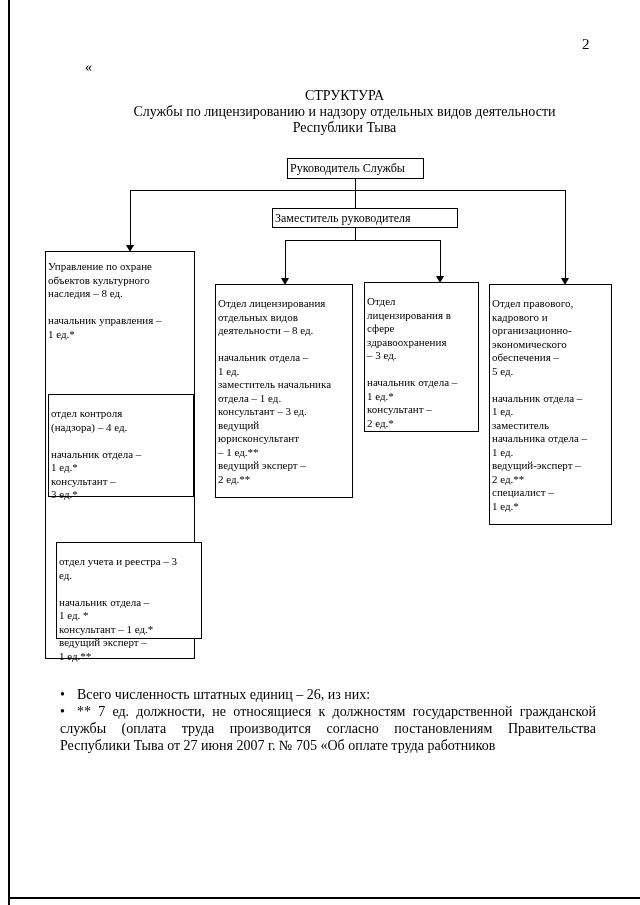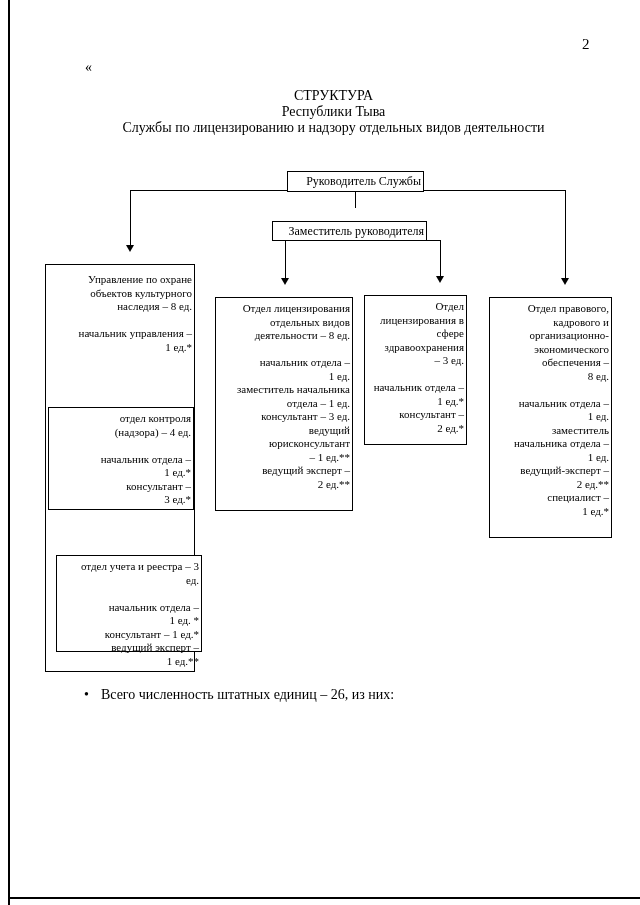--- a/index.html
+++ b/index.html
@@ -19,66 +19,65 @@
   .scan-line-bottom {
     position: absolute; left: 8px; top: 897px; width: 632px; height: 2px; background: #000;
   }
   .page-number {
     position: absolute; left: 582px; top: 36px; font-size: 15px;
   }
   .open-quote {
     position: absolute; left: 85px; top: 60px; font-size: 14px;
   }
   .doc-title {
-    position: absolute; left: 61px; top: 88px; width: 545px;
+    position: absolute; left: 72px; top: 88px; width: 545px;
     text-align: center; font-size: 14px; line-height: 16px;
   }
   .box {
     position: absolute;
     border: 1px solid #000;
     background: #fff;
-    text-align: right;
+    text-align: left;
     white-space: pre-line;
     font-size: 11px;
     line-height: 13.5px;
-    padding: 4px 2px;
+    padding: 12px 2px;
     box-sizing: border-box;
-    margin-top: 13px;
   }
   .box.small-title { font-size: 12px; padding-top: 3px; }
   .hline { position: absolute; height: 1px; background: #000; }
   .vline { position: absolute; width: 1px; background: #000; }
   .arrow-down {
     position: absolute; width: 0; height: 0;
     border-left: 4px solid transparent;
     border-right: 4px solid transparent;
     border-top: 7px solid #000;
   }
   .notes {
     position: absolute; left: 60px; top: 686px; width: 536px;
     font-size: 14px; line-height: 17px;
   }
-  .note { text-align: justify; margin-left: 24px; }
+  .note { text-align: justify; }
   .note .bullet { padding-right: 12px; }
 </style>
 </head>
 <body>
 
 <div class="page">
 
   <div class="scan-line-left"></div>
   <div class="scan-line-bottom"></div>
 
   <div class="page-number">2</div>
   <div class="open-quote">«</div>
 
   <div class="doc-title">
     <div>СТРУКТУРА</div>
+    <div>Службы по лицензированию и надзору отдельных видов деятельности</div>
     <div>Республики Тыва</div>
-    <div>Службы по лицензированию и надзору отдельных видов деятельности</div>
   </div>
 
   <div class="vline" style="left:355px;top:179px;height:29px"></div>
   <div class="hline" style="left:130px;top:190px;width:436px"></div>
 
   <div class="vline" style="left:130px;top:190px;height:55px"></div>
   <div class="arrow-down" style="left:126px;top:245px"></div>
 
   <div class="vline" style="left:565px;top:190px;height:88px"></div>
   <div class="arrow-down" style="left:561px;top:278px"></div>
@@ -87,21 +86,21 @@
   <div class="hline" style="left:285px;top:240px;width:156px"></div>
 
   <div class="vline" style="left:285px;top:240px;height:38px"></div>
   <div class="arrow-down" style="left:281px;top:278px"></div>
 
   <div class="vline" style="left:440px;top:240px;height:36px"></div>
   <div class="arrow-down" style="left:436px;top:276px"></div>
 
   <div class="box small-title" style="left:287px;top:158px;width:137px;height:21px">Руководитель Службы</div>
 
-  <div class="box small-title" style="left:272px;top:208px;width:155px;height:20px">Заместитель руководителя</div>
+  <div class="box small-title" style="left:272px;top:208px;width:186px;height:20px">Заместитель руководителя</div>
 
   <div class="box" style="left:45px;top:251px;width:150px;height:408px;padding-top:8px">Управление по охране
 объектов культурного
 наследия – 8 ед.
 
 начальник управления –
 1 ед.*</div>
 
   <div class="box" style="left:48px;top:394px;width:146px;height:103px">отдел контроля
 (надзора) – 4 ед.
@@ -128,47 +127,50 @@
 1 ед.
 заместитель начальника
 отдела – 1 ед.
 консультант – 3 ед.
 ведущий
 юрисконсультант
 – 1 ед.**
 ведущий эксперт –
 2 ед.**</div>
 
-  <div class="box" style="left:364px;top:282px;width:103px;height:150px">Отдел
+  <div class="box" style="left:364px;top:282px;width:115px;height:150px">Отдел
 лицензирования в
 сфере
 здравоохранения
 – 3 ед.
 
 начальник отдела –
 1 ед.*
 консультант –
 2 ед.*</div>
 
   <div class="box" style="left:489px;top:284px;width:123px;height:241px">Отдел правового,
 кадрового и
 организационно-
 экономического
 обеспечения –
-8 ед.
+5 ед.
 
 начальник отдела –
 1 ед.
 заместитель
 начальника отдела –
 1 ед.
 ведущий-эксперт –
 2 ед.**
 специалист –
 1 ед.*</div>
 
   <div class="notes">
     <div class="note">
       <span class="bullet">•</span><span>Всего численность штатных единиц – 26, из них:</span>
     </div>
+    <div class="note">
+      <span class="bullet">•</span><span>** 7 ед. должности, не относящиеся к должностям государственной гражданской службы (оплата труда производится согласно постановлениям Правительства Республики Тыва от 27 июня 2007 г. № 705 «Об оплате труда работников</span>
+    </div>
   </div>
 
 </div>
 
 </body></html>

